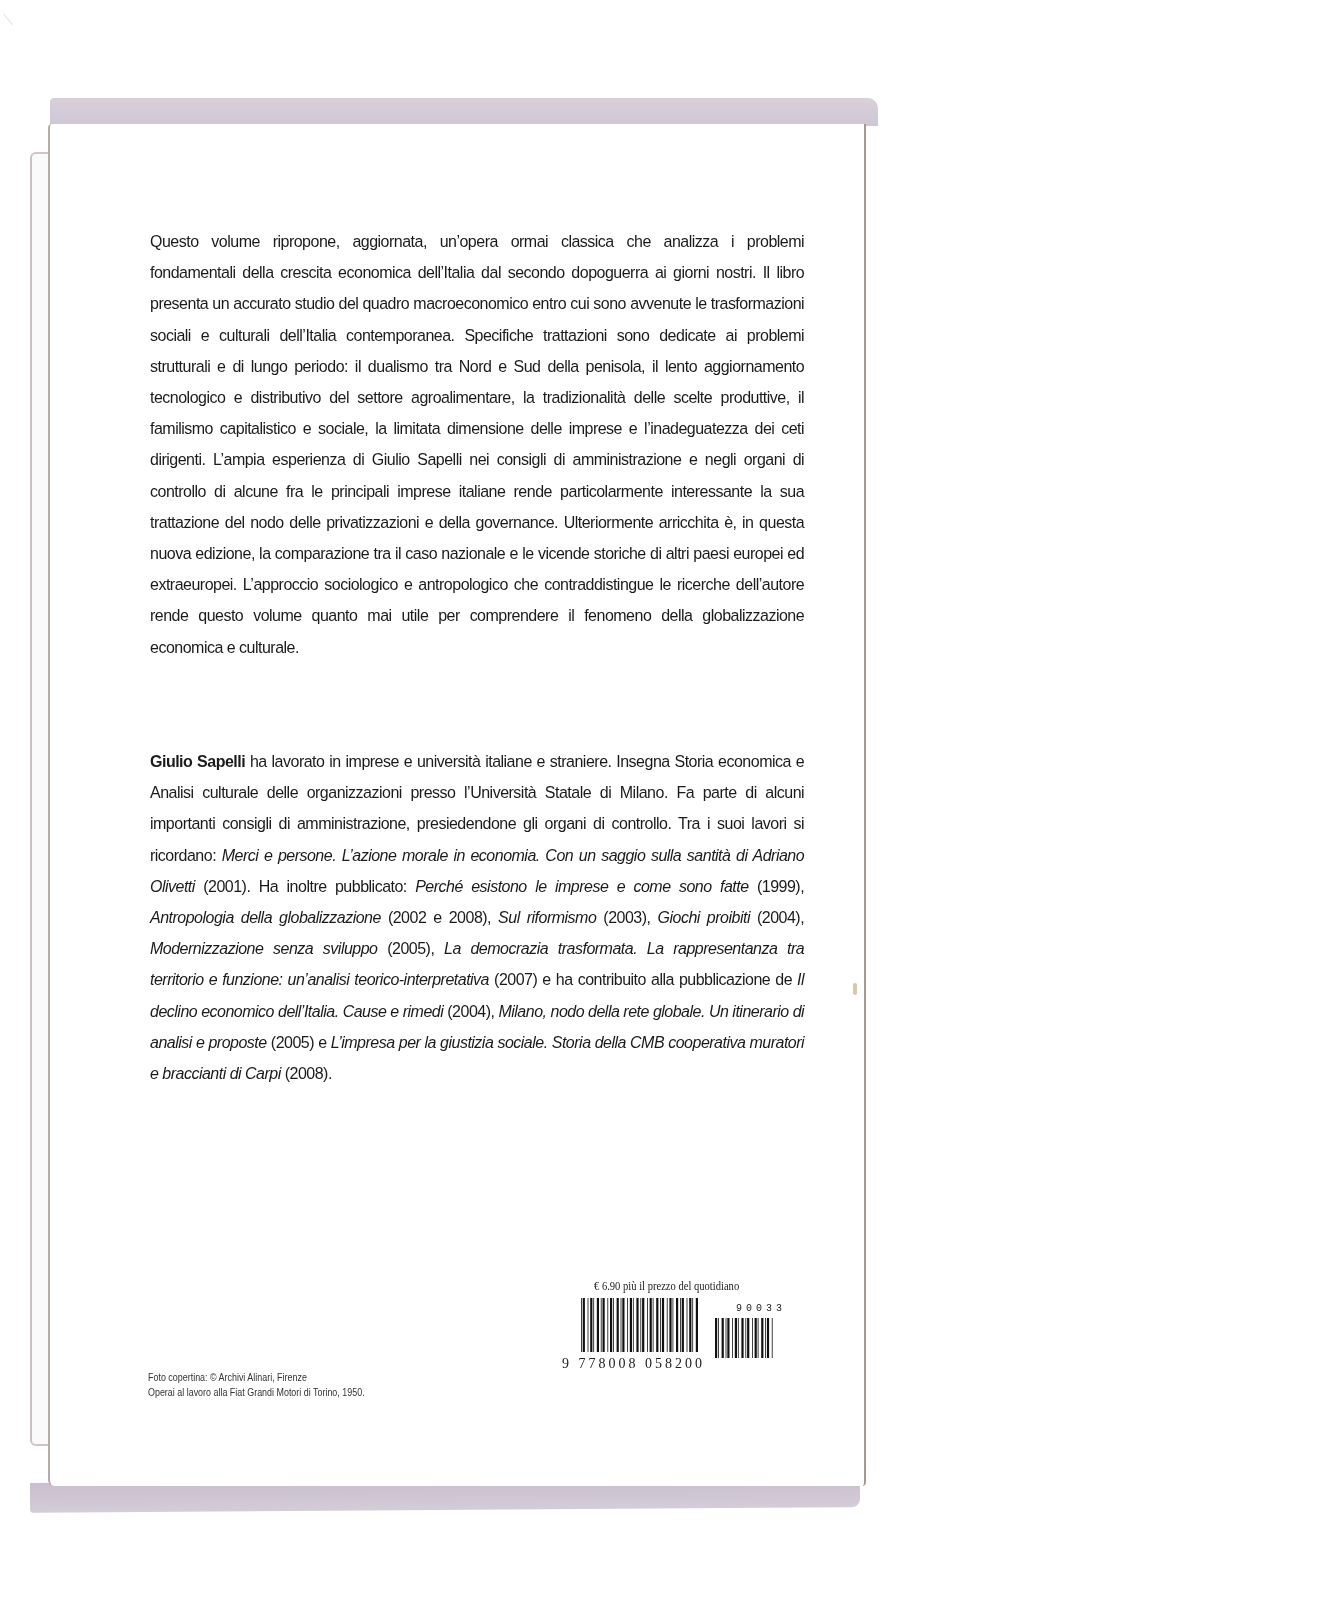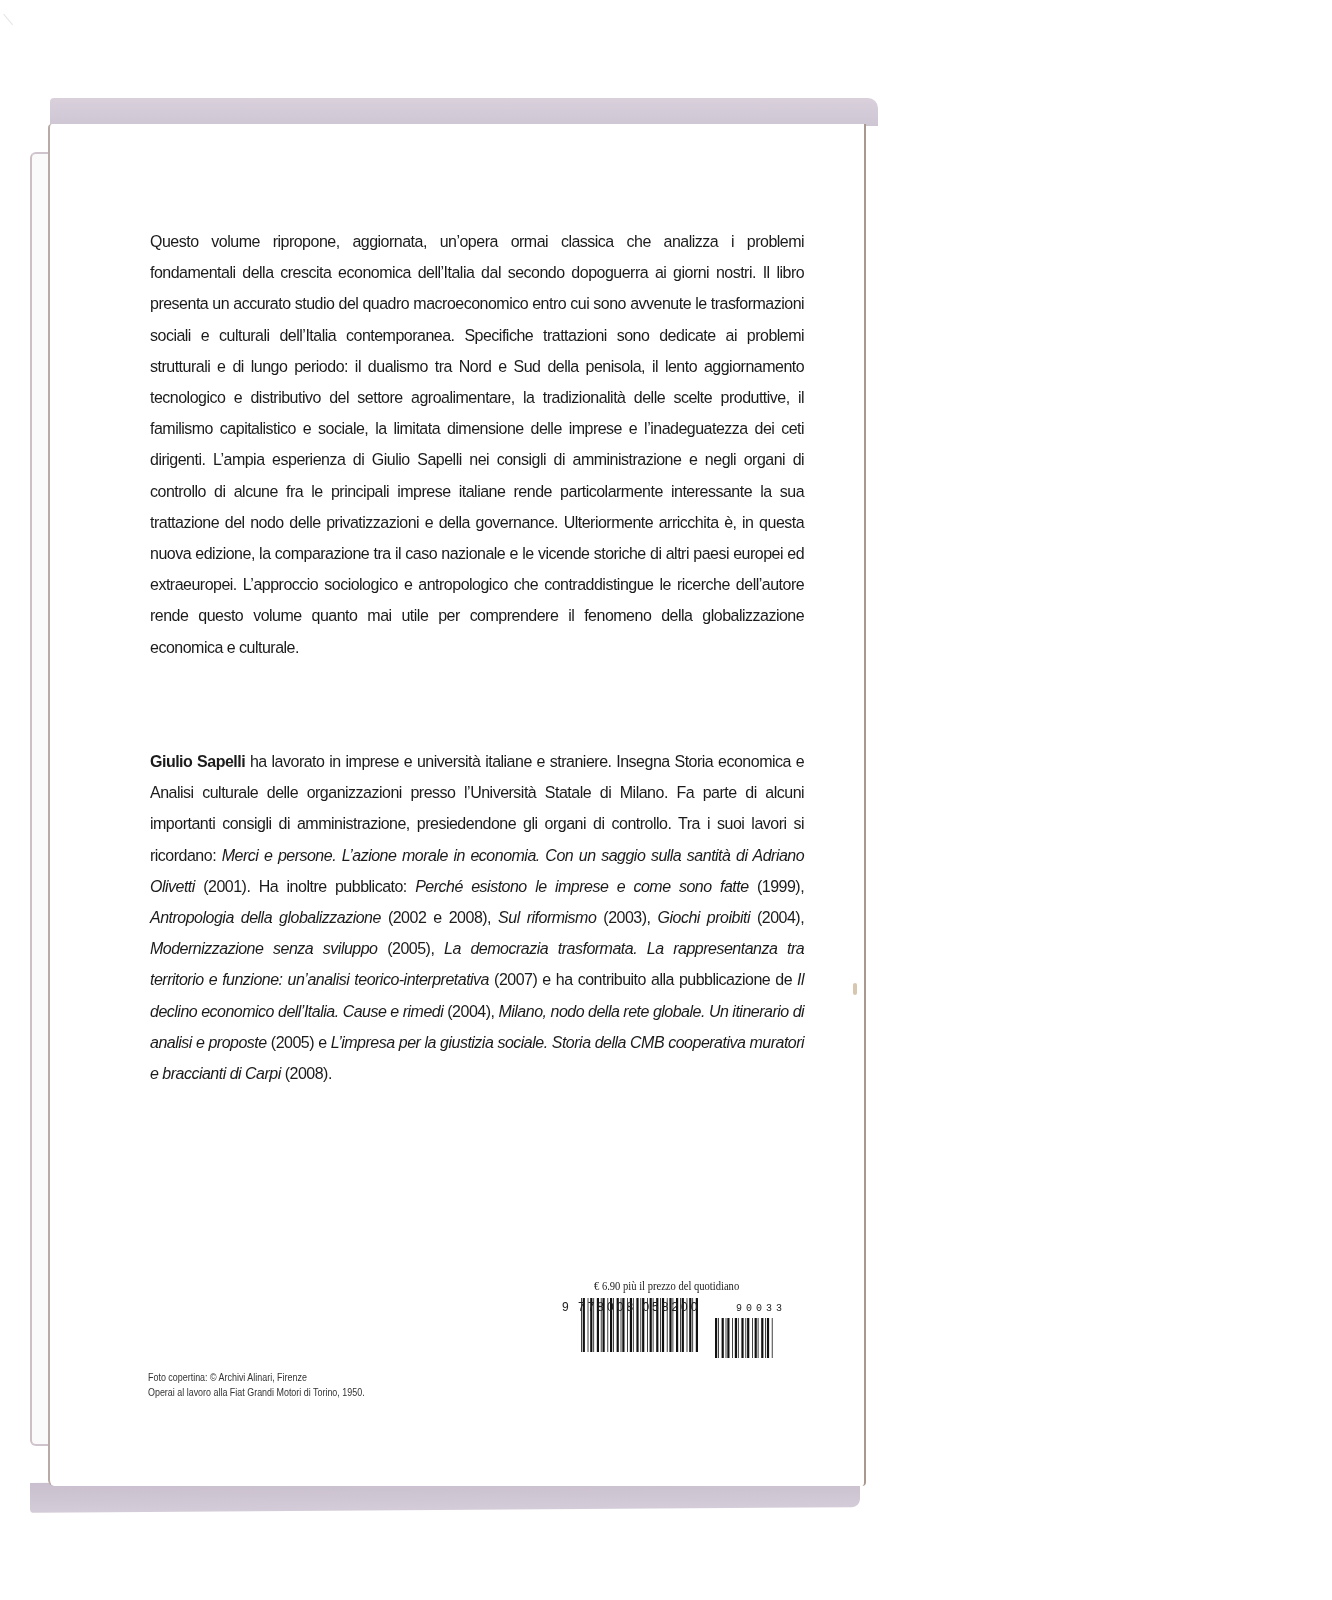--- a/index.html
+++ b/index.html
@@ -27,22 +27,22 @@
          font-size:17.4px; line-height:31.2px; color:#1b1b1b; text-align:justify;
          letter-spacing:-0.55px; transform:scaleX(0.92); transform-origin:left top; }
   .bio b { font-weight:bold; }
   .bio i { font-style:italic; }
   .credit { position:absolute; left:148px; top:1370px; font-size:10.5px; line-height:15px;
             color:#333; transform:scaleX(0.85); transform-origin:left top; }
   .price { position:absolute; left:594px; top:1279px; font-size:12px; color:#222;
            transform:scaleX(0.88); transform-origin:left top; font-family:"Liberation Serif", serif; }
   .barcode-main { position:absolute; left:580px; top:1298px; width:120px; height:54px; }
   .barcode-add { position:absolute; left:714px; top:1318px; width:62px; height:40px; }
-  .ean-digits { position:absolute; left:562px; top:1300px; font-family:Liberation Sans, sans-serif;
-                font-size:12px; letter-spacing:3px; color:#222; }
+  .ean-digits { position:absolute; left:562px; top:1356px; font-family:Liberation Serif, serif;
+                font-size:14px; letter-spacing:3px; color:#222; }
   .add-digits { position:absolute; left:736px; top:1303px; font-family:Liberation Mono, monospace;
                 font-size:10px; letter-spacing:4px; color:#222; }
   .dent { position:absolute; left:853px; top:983px; width:4px; height:12px; background:#d8c7b0; border-radius:2px; }
 </style>
 </head>
 <body>
 
 <div class="scan-mark"></div>
 <div class="back-page"></div>
 <div class="band-top"></div>

